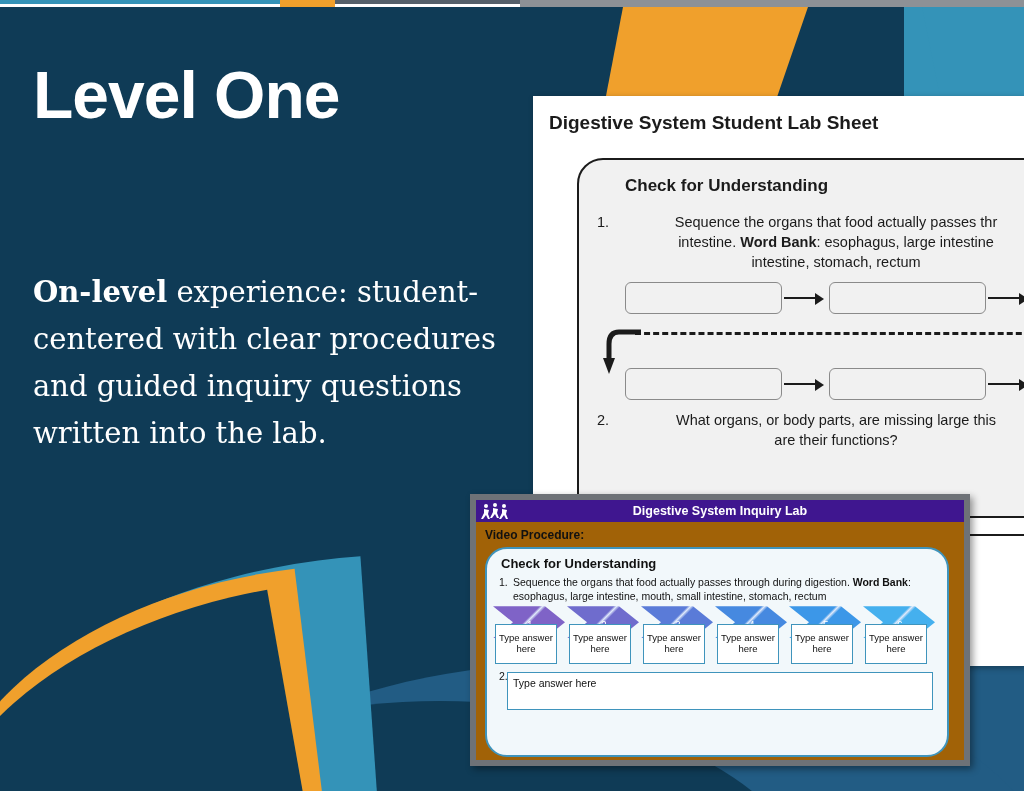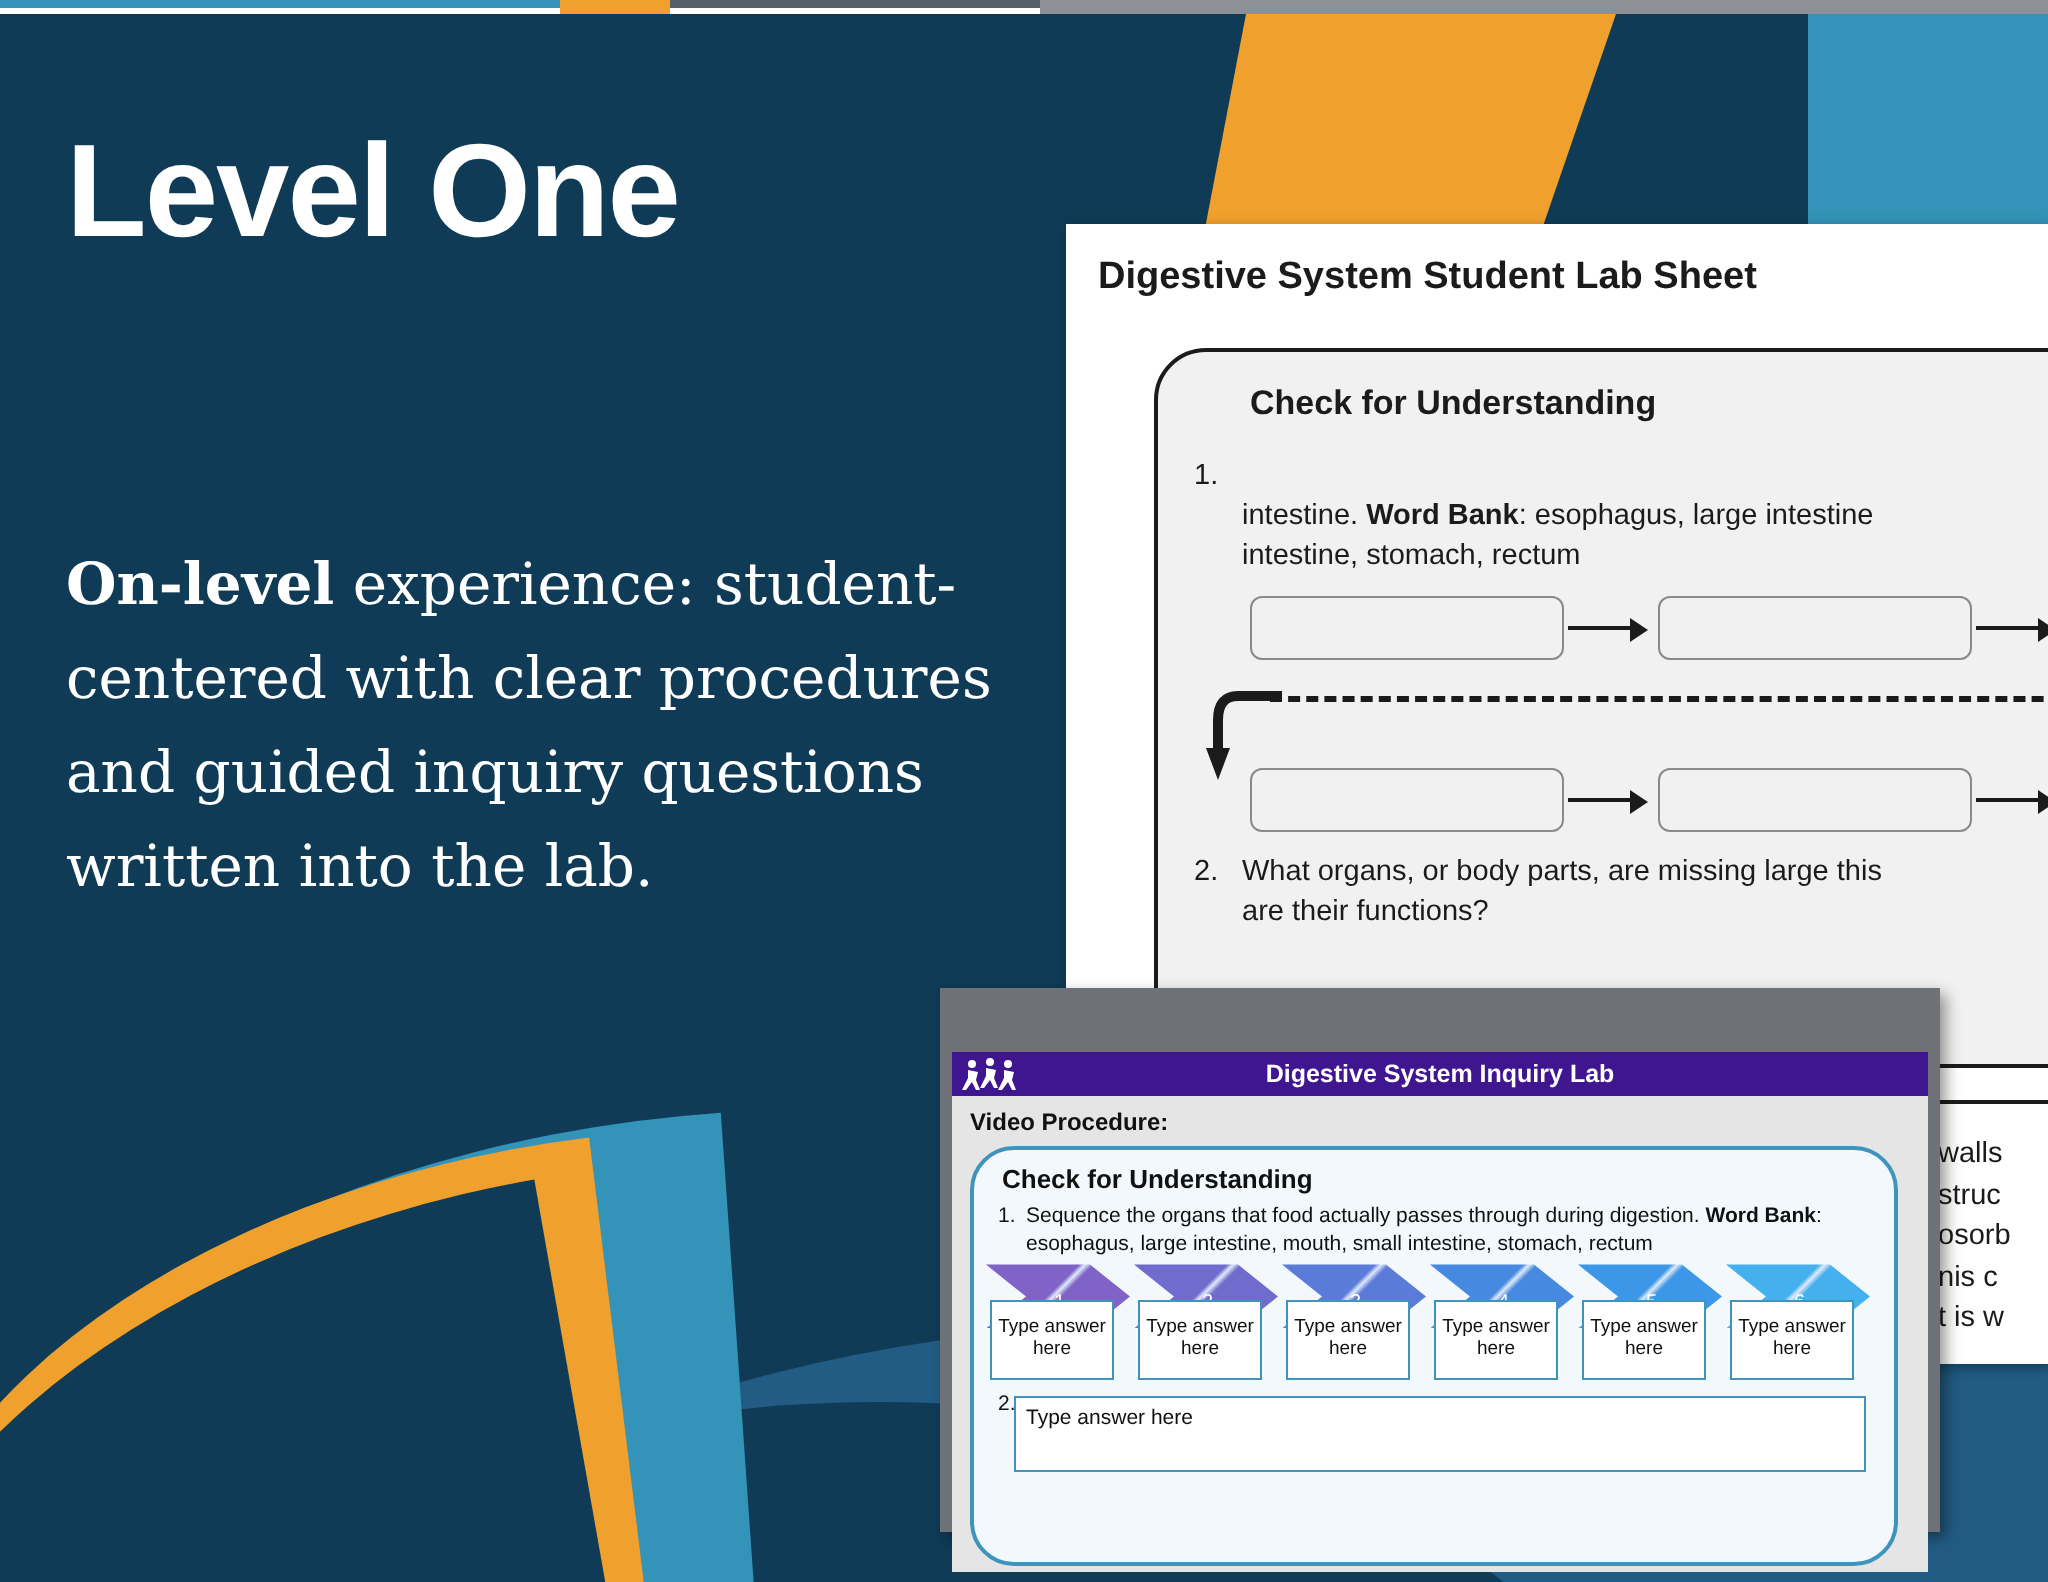--- a/index.html
+++ b/index.html
@@ -33,22 +33,22 @@
       border-radius:50% 50% 0 0;}
 
   
   .title{position:absolute;left:33px;top:62px;color:#fff;font-size:66px;font-weight:700;
       letter-spacing:-1px;line-height:1;text-align:right;}
   .body-text{position:absolute;left:33px;top:245px;width:470px;color:#fff;
       font-family:"DejaVu Serif",serif;font-size:29px;line-height:1.62;margin-top:24px;}
   .body-text b{font-weight:700;}
 
   
-  .labsheet{position:absolute;left:533px;top:112px;width:491px;height:570px;background:#ffffff;
-      box-shadow:2px 2px 6px rgba(0,0,0,.35);overflow:hidden;}
+  .labsheet{position:absolute;left:533px;top:96px;width:491px;height:570px;background:#ffffff;
+      box-shadow:2px 2px 6px rgba(0,0,0,.35);overflow:hidden;text-align:center;}
   .ls-title{position:absolute;left:16px;top:16px;font-size:19px;font-weight:700;color:#1b1b1b;
       white-space:nowrap;}
   .ls-panel{position:absolute;left:44px;top:62px;width:470px;height:356px;background:#f1f1f1;
       border:2px solid #1b1b1b;border-top-left-radius:26px;}
   .ls-h2{position:absolute;left:46px;top:16px;font-size:17px;font-weight:700;color:#1b1b1b;white-space:nowrap;}
   .ls-q1{position:absolute;left:42px;top:52px;width:430px;font-size:14.5px;color:#1b1b1b;line-height:1.38;}
   .ls-q1 .num{position:absolute;left:-24px;top:0;}
   .ls-q1 b{font-weight:700;}
   .ls-row{position:absolute;display:flex;align-items:center;gap:0;}
   .ls-row.r1{left:46px;top:122px;}
@@ -62,21 +62,21 @@
   .ls-hook{position:absolute;left:24px;top:168px;width:40px;height:48px;}
   .ls-q2{position:absolute;left:42px;top:250px;width:430px;font-size:14.5px;color:#1b1b1b;line-height:1.38;}
   .ls-q2 .num{position:absolute;left:-24px;top:0;}
   .ls-bottomtext{position:absolute;left:16px;top:455px;width:470px;font-size:14.5px;color:#1b1b1b;
       line-height:1.42;}
   .ls-rule{position:absolute;left:0;top:438px;width:491px;height:2px;background:#1b1b1b;}
 
   
   .inquiry{position:absolute;left:470px;top:494px;width:500px;height:272px;background:#6e7277;
       padding:6px;box-sizing:border-box;box-shadow:3px 3px 7px rgba(0,0,0,.4);}
-  .inq-inner{width:100%;height:100%;background:#e5e5e5;box-sizing:border-box;position:relative;overflow:hidden;margin-top:26px;}
+  .inq-inner{width:100%;height:100%;background:#a16207;box-sizing:border-box;position:relative;overflow:hidden;}
   .inq-bar{height:22px;background:#3f168f;position:relative;display:flex;align-items:center;
       justify-content:center;}
   .inq-bar-title{color:#fff;font-size:12.5px;font-weight:700;}
   .inq-icon{position:absolute;left:4px;top:2px;width:30px;height:18px;}
   .inq-proc{font-size:12px;font-weight:700;color:#111;margin:6px 0 3px 9px;}
   .inq-card{position:absolute;left:9px;top:47px;width:464px;height:210px;background:#f2f8fb;
       border:2px solid #3f94bc;border-radius:22px;box-sizing:border-box;}
   .inq-h2{font-size:13px;font-weight:700;color:#111;margin:7px 0 5px 14px;}
   .inq-q1{font-size:10.5px;color:#111;line-height:1.3;margin:0 12px 0 12px;position:relative;padding-left:14px;}
   .inq-q1 .num{position:absolute;left:0;top:0;}
@@ -119,21 +119,21 @@
   <div class="title">Level One</div>
   <div class="body-text"><b>On-level</b><span> experience: student-centered with clear procedures and guided inquiry questions written into the lab.</span></div>
 
   <div class="labsheet">
     <div class="ls-title">Digestive System Student Lab Sheet</div>
 
     <div class="ls-panel">
       <div class="ls-h2">Check for Understanding</div>
 
       <div class="ls-q1">
-        <span class="num">1.</span><br>
+        <span class="num">1.</span><span>Sequence the organs that food actually passes thr</span><br>
         <span>intestine. </span><b>Word Bank</b><span>: esophagus, large intestine</span><br>
         <span>intestine, stomach, rectum</span>
       </div>
 
       <div class="ls-row r1">
         <div class="ls-box"></div>
         <div class="ls-arrow"></div>
         <div class="ls-box"></div>
         <div class="ls-arrow"></div>
 

